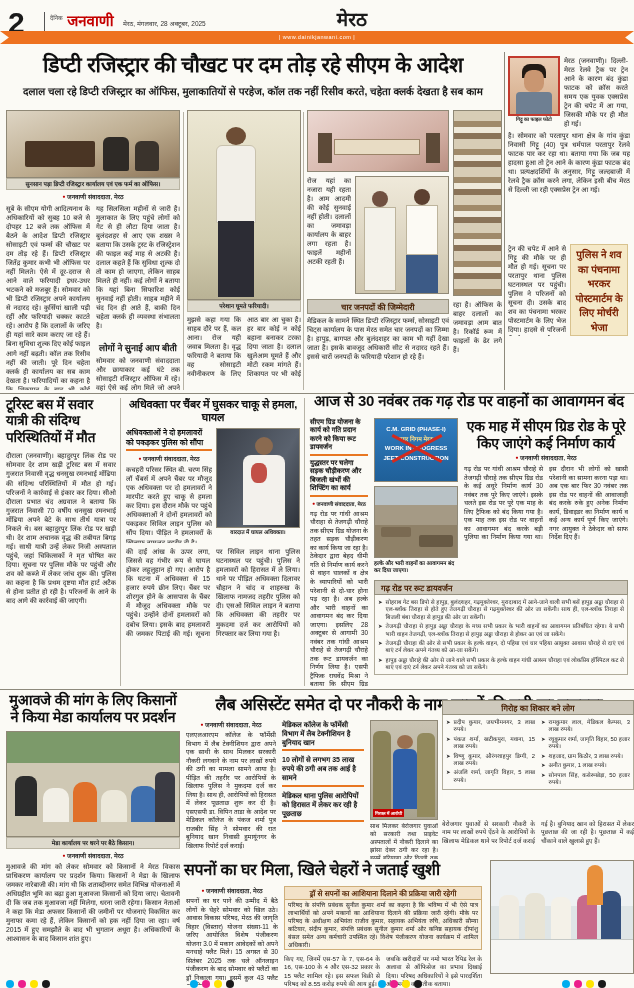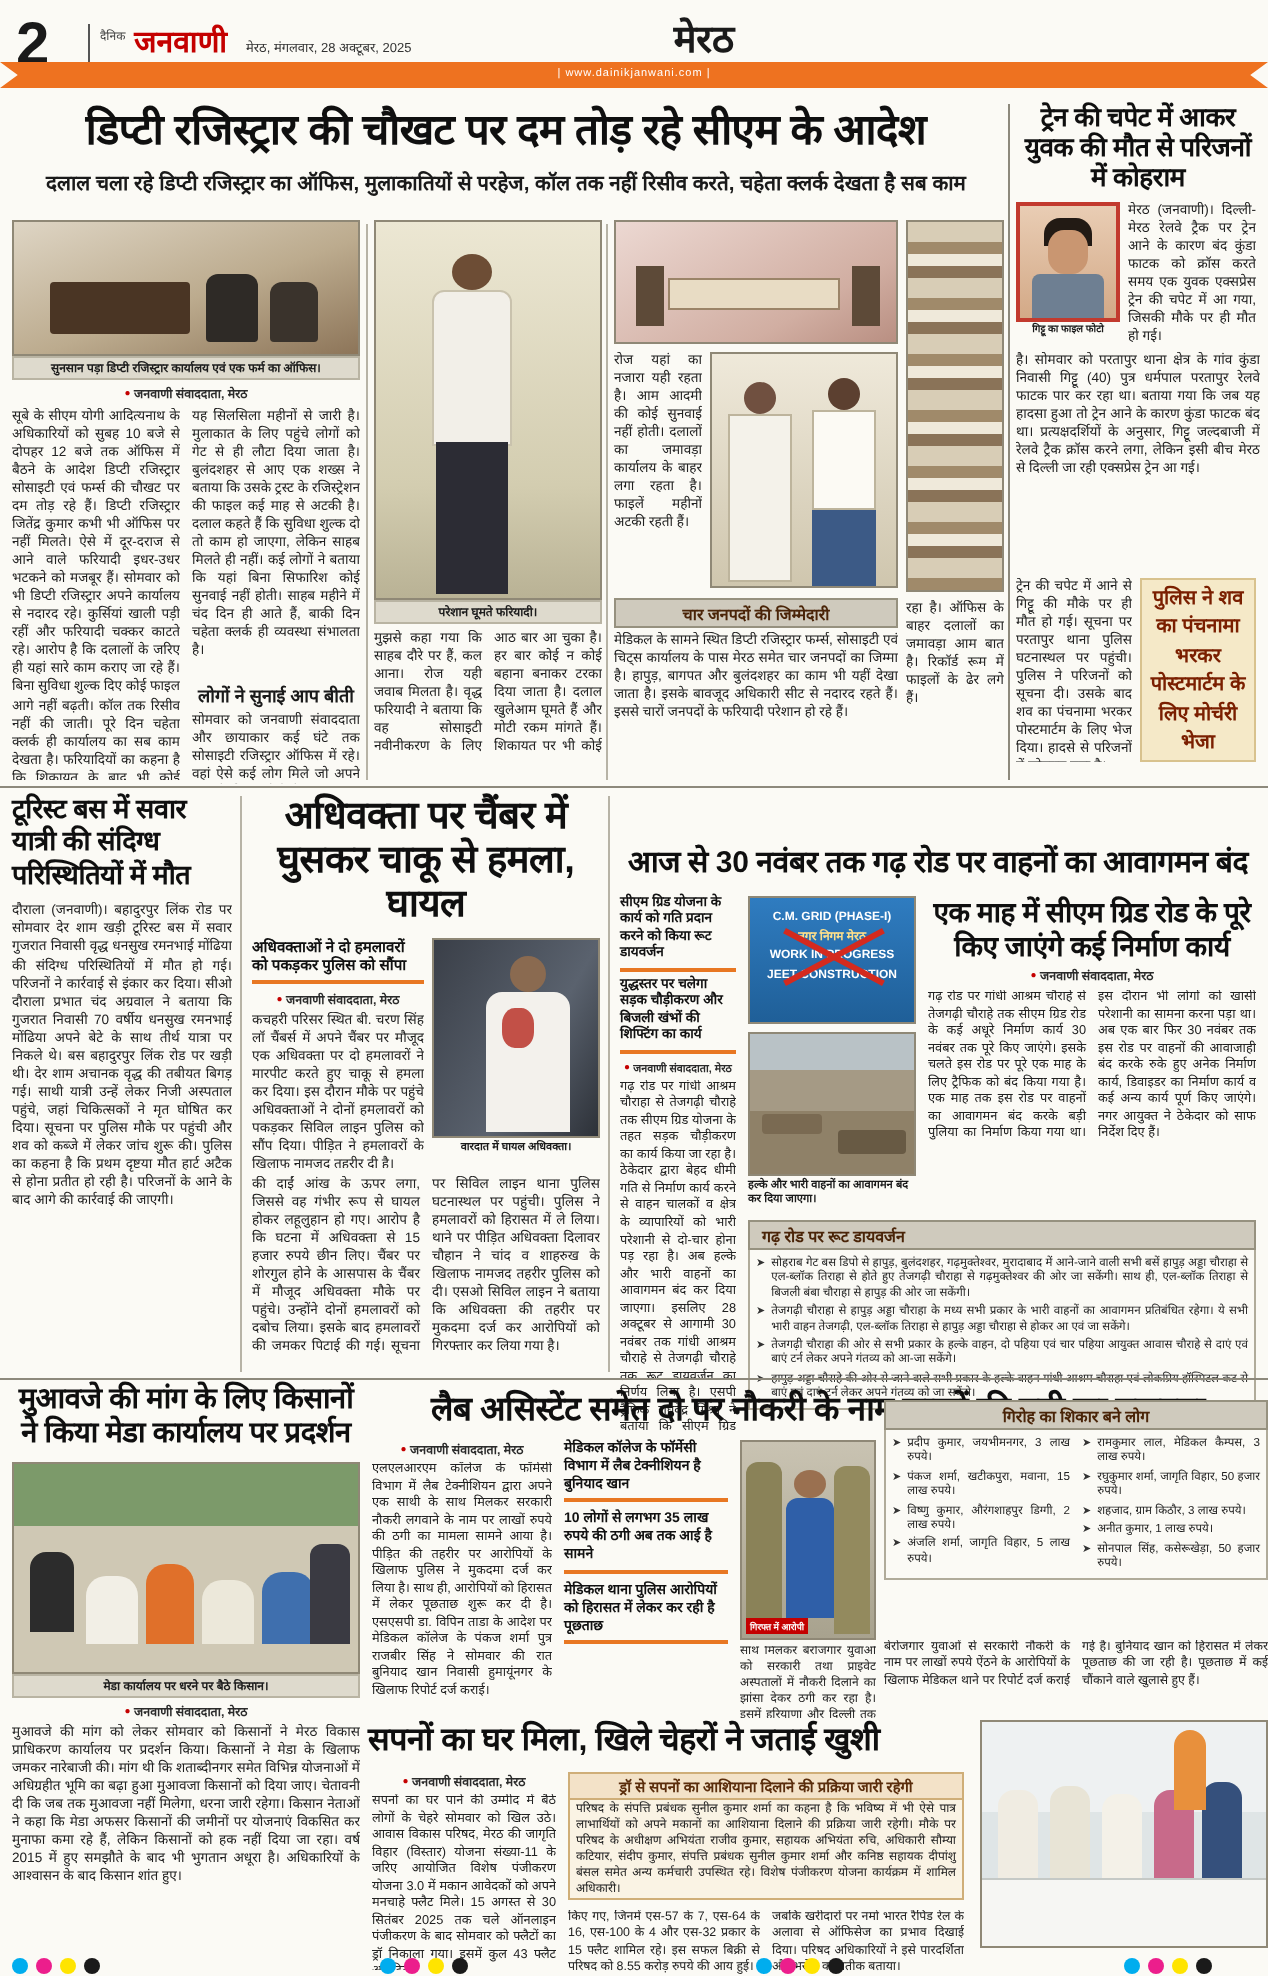--- a/index.html
+++ b/index.html
@@ -106,21 +106,20 @@
     </div>
   </div>
 
   <div class="abs" style="left:453px;top:110px;width:49px;">
     <div class="ph" style="height:186px;background:repeating-linear-gradient(#d8cdb6 0 10px,#a08a6a 10px 16px,#efe9da 16px 22px,#8a7358 22px 28px);"></div>
     <div class="bt" style="height:88px;margin-top:4px;">रहा है। ऑफिस के बाहर दलालों का जमावड़ा आम बात है। रिकॉर्ड रूम में फाइलों के ढेर लगे हैं।</div>
   </div>
 
   <div class="vd" style="left:504px;top:52px;height:338px;background:#8d897c;"></div>
   <div class="abs" style="left:508px;top:52px;width:122px;">
-    <div class="hX" style="font-size:13px;line-height:1.15;text-align:center;">ट्रेन की चपेट में आकर युवक की मौत से परिजनों में कोहराम</div>
     <div style="display:flex;gap:4px;margin-top:4px;">
       <div style="width:52px;flex:0 0 auto;">
         <div class="ph" style="height:60px;border:2px solid #c23a2e;background:linear-gradient(#e9cdb4,#d3a987);">
           <div class="shp" style="left:12px;top:6px;width:24px;height:14px;background:#221a14;border-radius:8px 8px 0 0;"></div>
           <div class="shp" style="left:14px;top:12px;width:20px;height:22px;background:#c99671;border-radius:40%;"></div>
           <div class="shp" style="left:6px;top:34px;width:36px;height:24px;background:#6e7f92;border-radius:4px 4px 0 0;"></div>
         </div>
         <div style="font-size:5px;font-weight:bold;text-align:center;">गिट्टू का फाइल फोटो</div>
       </div>
       <div class="bt" style="width:64px;height:72px;">मेरठ (जनवाणी)। दिल्ली-मेरठ रेलवे ट्रैक पर ट्रेन आने के कारण बंद कुंडा फाटक को क्रॉस करते समय एक युवक एक्सप्रेस ट्रेन की चपेट में आ गया, जिसकी मौके पर ही मौत हो गई।</div>
@@ -135,21 +134,21 @@
   <div class="hd" style="top:393px;"></div>
 
   <div class="abs" style="left:6px;top:397px;width:110px;">
     <div class="hX" style="font-size:13.5px;line-height:1.22;">टूरिस्ट बस में सवार यात्री की संदिग्ध परिस्थितियों में मौत</div>
     <div class="bt" style="height:228px;margin-top:5px;">दौराला (जनवाणी)। बहादुरपुर लिंक रोड पर सोमवार देर शाम खड़ी टूरिस्ट बस में सवार गुजरात निवासी वृद्ध धनसुख रमनभाई मोंढिया की संदिग्ध परिस्थितियों में मौत हो गई। परिजनों ने कार्रवाई से इंकार कर दिया। सीओ दौराला प्रभात चंद अग्रवाल ने बताया कि गुजरात निवासी 70 वर्षीय धनसुख रमनभाई मोंढिया अपने बेटे के साथ तीर्थ यात्रा पर निकले थे। बस बहादुरपुर लिंक रोड पर खड़ी थी। देर शाम अचानक वृद्ध की तबीयत बिगड़ गई। साथी यात्री उन्हें लेकर निजी अस्पताल पहुंचे, जहां चिकित्सकों ने मृत घोषित कर दिया। सूचना पर पुलिस मौके पर पहुंची और शव को कब्जे में लेकर जांच शुरू की। पुलिस का कहना है कि प्रथम दृष्टया मौत हार्ट अटैक से होना प्रतीत हो रही है। परिजनों के आने के बाद आगे की कार्रवाई की जाएगी।</div>
   </div>
 
   <div class="vd" style="left:120px;top:398px;height:288px;"></div>
 
   <div class="abs" style="left:126px;top:398px;width:174px;">
-    <div class="hX" style="font-size:19px;line-height:1.15;text-align:center;">अधिवक्ता पर चैंबर में घुसकर चाकू से हमला, घायल</div>
+    <div class="hX" style="font-size:11px;line-height:1.15;text-align:center;">अधिवक्ता पर चैंबर में घुसकर चाकू से हमला, घायल</div>
     <div style="display:flex;gap:4px;margin-top:5px;">
       <div style="width:86px;">
         <div class="orule" style="font-size:7.6px;line-height:1.25;">अधिवक्ताओं ने दो हमलावरों को पकड़कर पुलिस को सौंपा</div>
         <div class="byline">
           <span class="d">●</span>
           <span>जनवाणी संवाददाता, मेरठ</span>
         </div>
         <div class="bt" style="height:78px;margin-top:2px;">कचहरी परिसर स्थित बी. चरण सिंह लॉ चैंबर्स में अपने चैंबर पर मौजूद एक अधिवक्ता पर दो हमलावरों ने मारपीट करते हुए चाकू से हमला कर दिया। इस दौरान मौके पर पहुंचे अधिवक्ताओं ने दोनों हमलावरों को पकड़कर सिविल लाइन पुलिस को सौंप दिया। पीड़ित ने हमलावरों के खिलाफ नामजद तहरीर दी है।</div>
       </div>
       <div style="width:84px;">
@@ -159,21 +158,21 @@
           <div class="shp" style="left:34px;top:34px;width:16px;height:20px;background:#b8342a;border-radius:40%;opacity:.85;"></div>
         </div>
         <div style="font-size:5.5px;font-weight:bold;text-align:center;">वारदात में घायल अधिवक्ता।</div>
       </div>
     </div>
     <div class="bt cols2" style="height:118px;margin-top:4px;">की दाईं आंख के ऊपर लगा, जिससे वह गंभीर रूप से घायल होकर लहूलुहान हो गए। आरोप है कि घटना में अधिवक्ता से 15 हजार रुपये छीन लिए। चैंबर पर शोरगुल होने के आसपास के चैंबर में मौजूद अधिवक्ता मौके पर पहुंचे। उन्होंने दोनों हमलावरों को दबोच लिया। इसके बाद हमलावरों की जमकर पिटाई की गई। सूचना पर सिविल लाइन थाना पुलिस घटनास्थल पर पहुंची। पुलिस ने हमलावरों को हिरासत में ले लिया। थाने पर पीड़ित अधिवक्ता दिलावर चौहान ने चांद व शाहरुख के खिलाफ नामजद तहरीर पुलिस को दी। एसओ सिविल लाइन ने बताया कि अधिवक्ता की तहरीर पर मुकदमा दर्ज कर आरोपियों को गिरफ्तार कर लिया गया है।</div>
   </div>
 
   <div class="vd" style="left:304px;top:398px;height:288px;"></div>
 
-  <div class="abs" style="left:310px;top:420px;width:318px;height:290px;">
+  <div class="abs" style="left:310px;top:390px;width:318px;height:290px;">
     <div class="hX" style="font-size:15px;text-align:center;white-space:nowrap;">आज से 30 नवंबर तक गढ़ रोड पर वाहनों का आवागमन बंद</div>
     <div class="abs" style="left:0;top:28px;width:58px;">
       <div class="orule" style="font-size:6.8px;line-height:1.25;">सीएम ग्रिड योजना के कार्य को गति प्रदान करने को किया रूट डायवर्जन</div>
       <div class="orule" style="font-size:6.8px;line-height:1.25;">युद्धस्तर पर चलेगा सड़क चौड़ीकरण और बिजली खंभों की शिफ्टिंग का कार्य</div>
       <div class="byline" style="font-size:5.4px;">
         <span class="d">●</span>
         <span>जनवाणी संवाददाता, मेरठ</span>
       </div>
       <div class="bt" style="height:178px;margin-top:2px;font-size:6.4px;">गढ़ रोड पर गांधी आश्रम चौराहा से तेजगढ़ी चौराहे तक सीएम ग्रिड योजना के तहत सड़क चौड़ीकरण का कार्य किया जा रहा है। ठेकेदार द्वारा बेहद धीमी गति से निर्माण कार्य करने से वाहन चालकों व क्षेत्र के व्यापारियों को भारी परेशानी से दो-चार होना पड़ रहा है। अब हल्के और भारी वाहनों का आवागमन बंद कर दिया जाएगा। इसलिए 28 अक्टूबर से आगामी 30 नवंबर तक गांधी आश्रम चौराहे से तेजगढ़ी चौराहे तक रूट डायवर्जन का निर्णय लिया है। एसपी ट्रैफिक राघवेंद्र मिश्रा ने बताया कि सीएम ग्रिड योजना के अंतर्गत सड़क का चौड़ीकरण एवं यूटिलिटी शिफ्टिंग का कार्य 28 अक्टूबर से आगामी 30 नवंबर तक किया जाना प्रस्तावित है।</div>
     </div>

